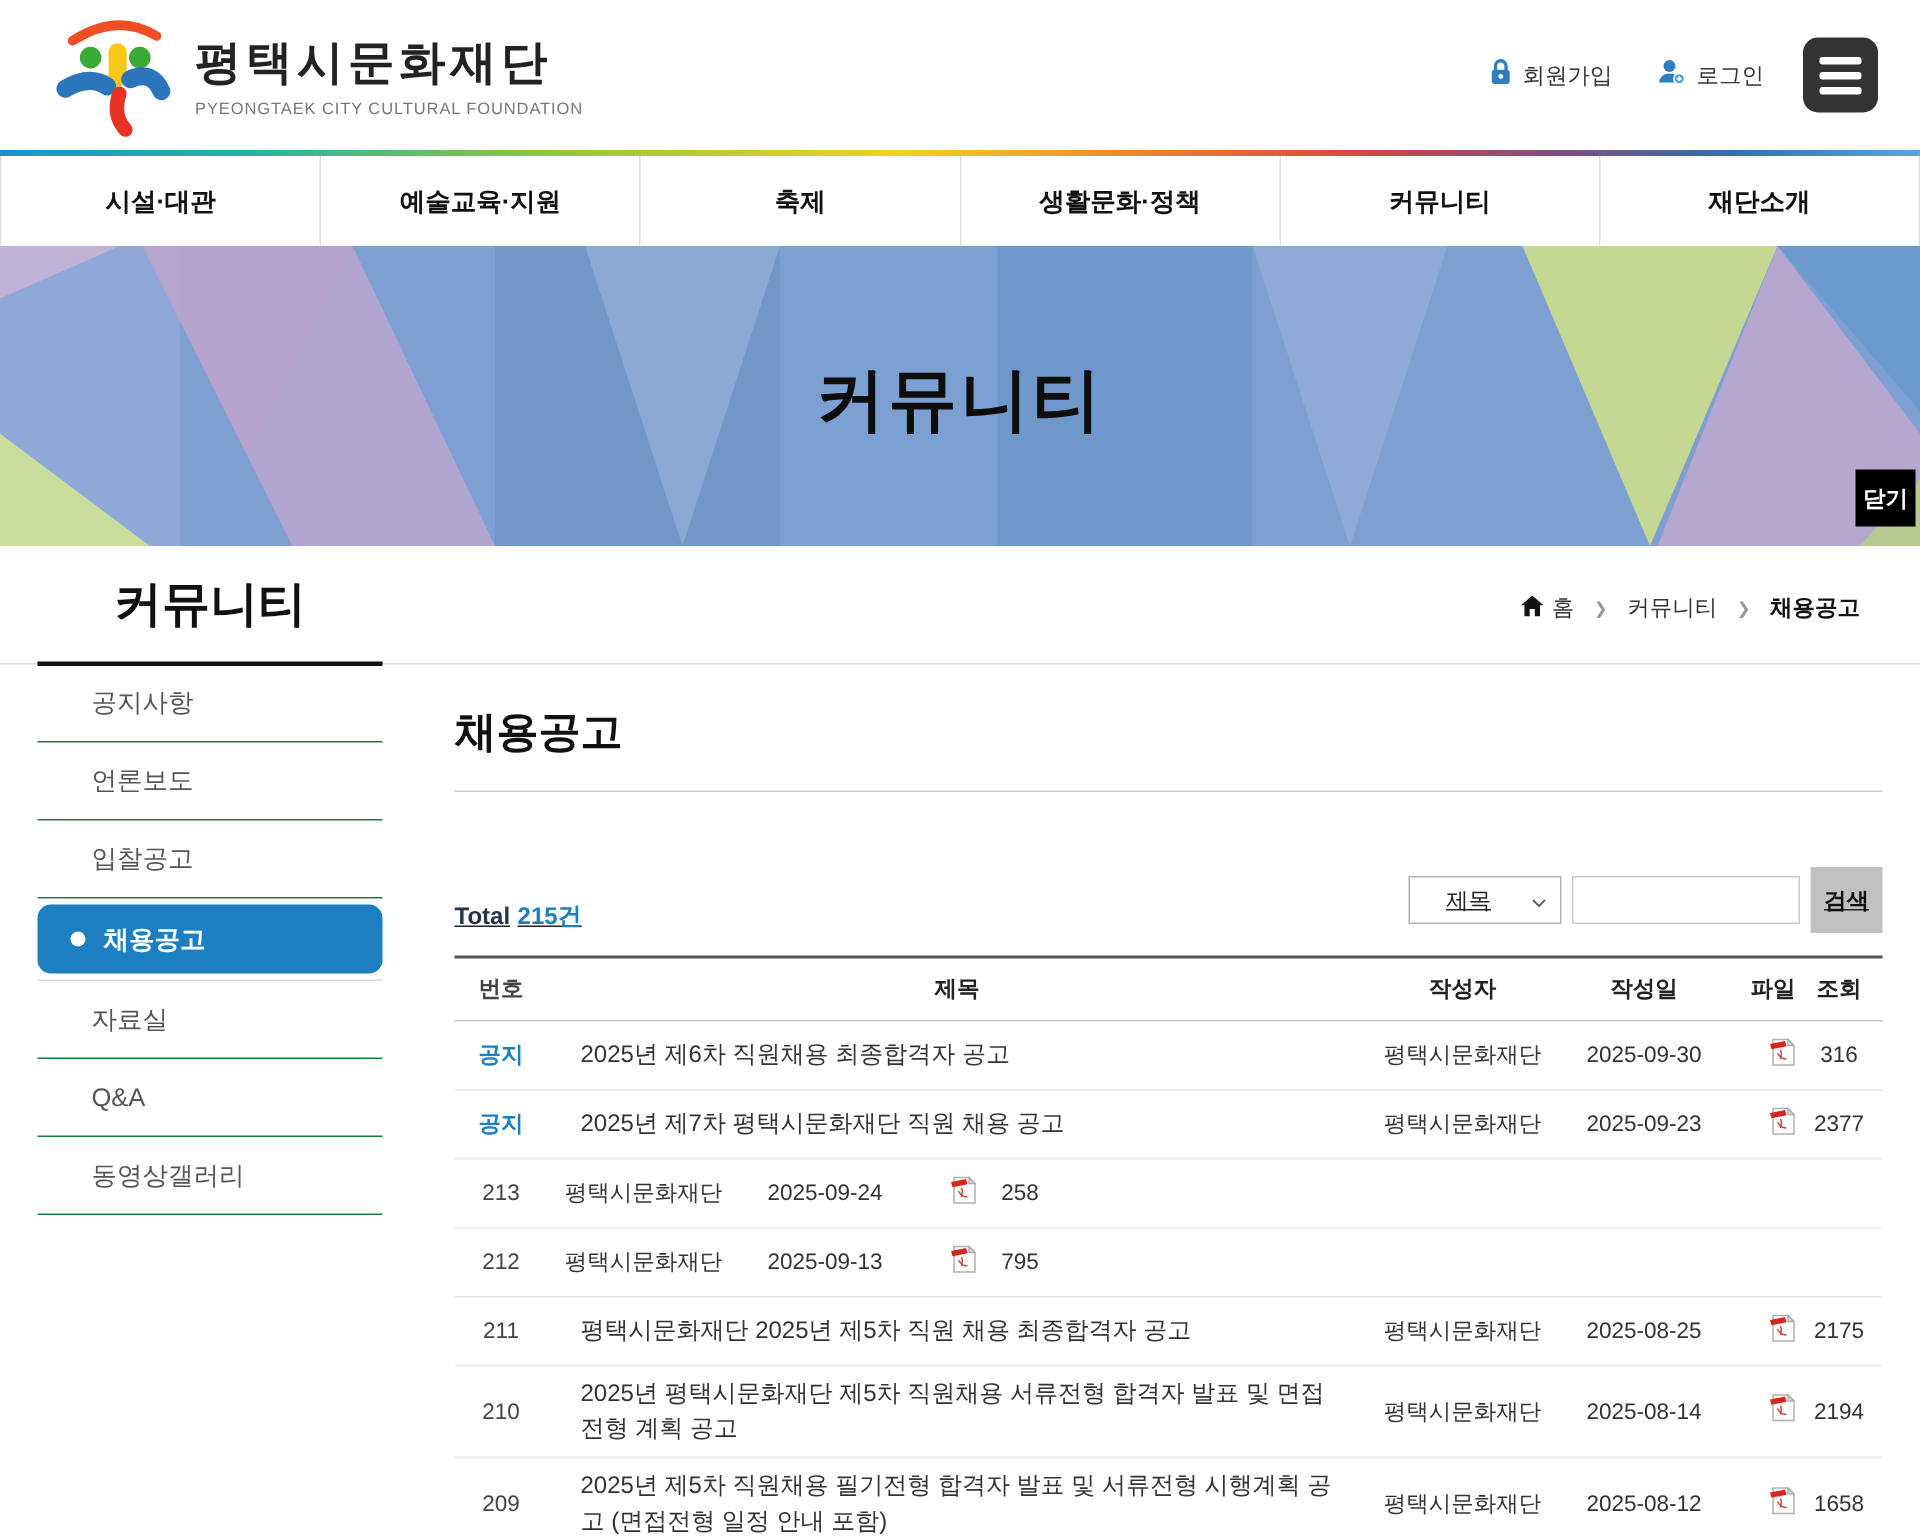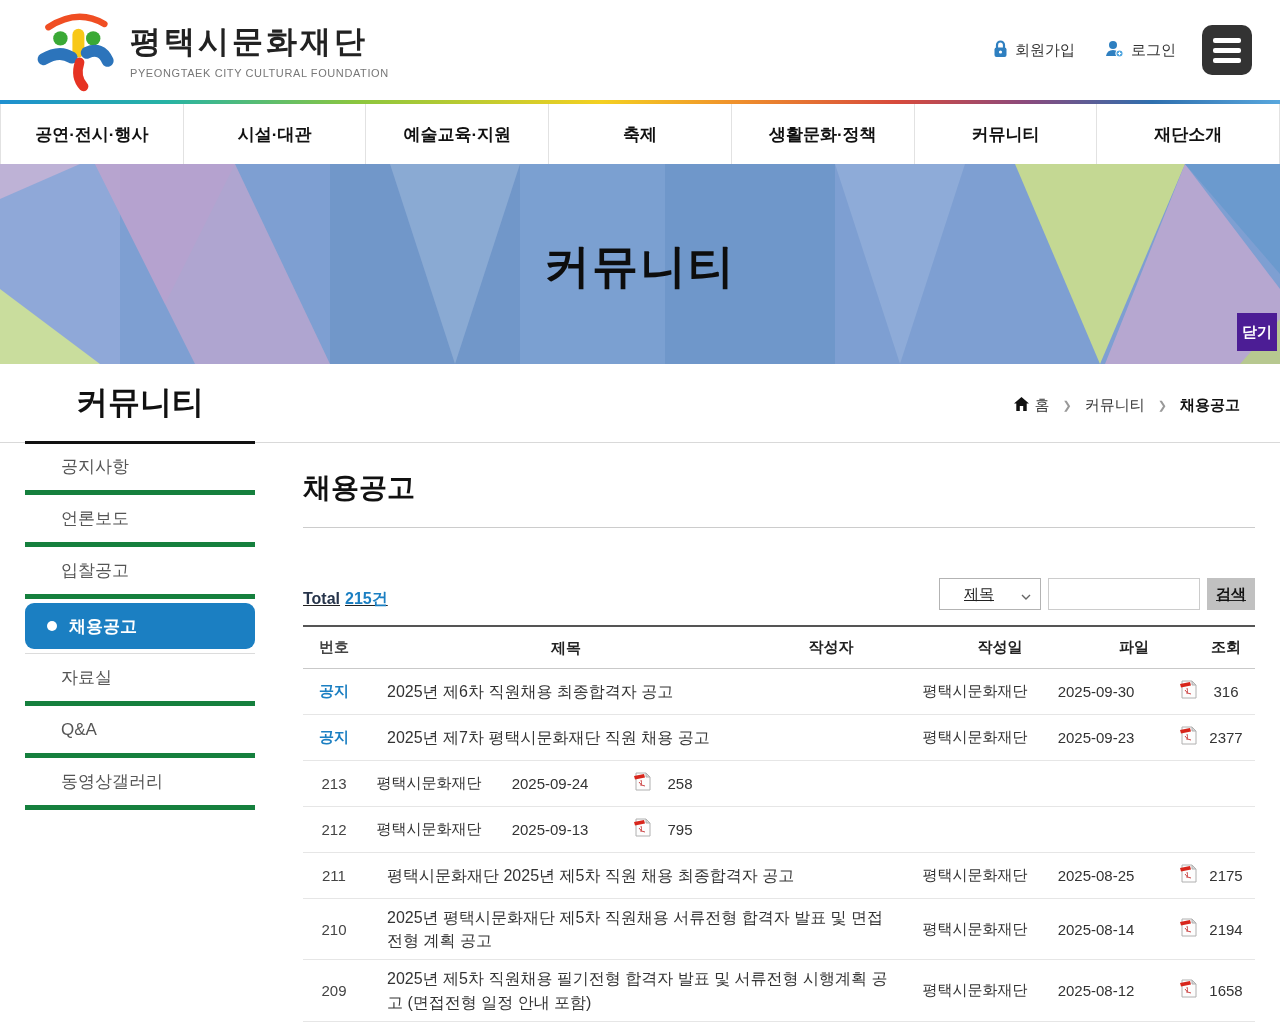--- a/index.html
+++ b/index.html
@@ -26,62 +26,62 @@
   .nav-item { flex:1; display:flex; align-items:center; justify-content:center;
     font-size:17px; font-weight:bold; color:#111; border-left:1px solid #e2e2e2; cursor:pointer; }
   .nav-item:last-child { border-right:1px solid #e2e2e2; }
 
   
   .banner { position:relative; height:200px; overflow:hidden; }
   .banner svg.bg { position:absolute; inset:0; width:100%; height:100%; }
   .banner-title { position:absolute; left:0; right:0; top:72px; text-align:center;
     font-size:46px; font-weight:bold; color:#0d0d0d; letter-spacing:2px; }
   .close-btn { position:absolute; right:3px; bottom:13px; width:40px; height:38px;
-    background:#4c1d95; color:#fff; border:none; font-size:15px; font-weight:bold;
+    background:#000000; color:#fff; border:none; font-size:15px; font-weight:bold;
     font-family:inherit; cursor:pointer; }
 
   
   .section-bar { position:relative; height:79px; border-bottom:1px solid #d9d9d9; background:#fff; }
   .section-title { position:absolute; left:25px; width:230px; height:100%;
     display:flex; align-items:center; justify-content:center;
     font-size:32px; font-weight:bold; color:#111; }
   .section-title::after { content:""; position:absolute; left:0; right:0; bottom:-2px; height:3px; background:#111; }
   .breadcrumb { position:absolute; right:40px; bottom:27px; display:flex; align-items:center; gap:13px; font-size:15px; color:#333; }
   .crumb { cursor:pointer; display:flex; align-items:center; gap:6px; }
   .crumb-sep { color:#999; font-size:11px; }
   .crumb-last { font-weight:bold; color:#111; }
 
   
   .content { display:flex; padding:0 25px; }
   .sidebar { width:230px; flex:none; }
   .side-item { height:52px; display:flex; align-items:center; padding-left:36px;
-    font-size:17px; color:#555; border-bottom:5px solid #15803d; cursor:pointer; }
+    font-size:17px; color:#555; border-bottom:1px solid #15803d; cursor:pointer; }
   .side-wrap-active { border-bottom:1px solid #dcdcdc; padding:4px 0; }
   .side-active { height:46px; background:#1b7fc2; border-radius:9px; display:flex;
     align-items:center; padding-left:22px; gap:12px; color:#fff; font-size:17px; font-weight:bold; cursor:pointer; }
   .bullet { width:10px; height:10px; border-radius:50%; background:#fff; }
 
   .main { flex:1; margin-left:48px; padding-top:26px; position:relative; }
   .board-title { font-size:28px; font-weight:bold; color:#111; padding-bottom:20px; border-bottom:1px solid #ccc; }
 
   .controls { display:flex; align-items:flex-end; justify-content:space-between; margin-top:50px; margin-bottom:15px;text-decoration:underline; }
   .total { font-size:16px; font-weight:bold; color:#26344a; }
   .total .count { color:#1b7fc2; margin-left:5px; }
   .search { display:flex; align-items:center; gap:7px; }
   .fake-select { width:102px; height:32px; border:1px solid #b3b3b3; background:#fff;
     display:flex; align-items:center; justify-content:space-between; padding:0 9px 0 24px;
     font-size:15px; color:#222; cursor:pointer; }
   .search-input { width:152px; height:32px; border:1px solid #ccc; padding:0 8px; font-size:14px; font-family:inherit; }
-  .search-btn { height:32px; padding:0 9px; background:#c1c1c1; border:none; font-size:15px;
+  .search-btn { height:44px; padding:0 9px; background:#c1c1c1; border:none; font-size:15px;
     font-weight:bold; color:#111; font-family:inherit; cursor:pointer; }
 
   
   .board-table { border-top:2px solid #555; }
   .t-head { display:flex; align-items:center; height:42px; border-bottom:1px solid #c9c9c9;
-    font-size:15px; font-weight:bold; color:#222;gap:48px; }
+    font-size:15px; font-weight:bold; color:#222; }
   .t-row { display:flex; align-items:center; min-height:46px; border-bottom:1px solid #e6e6e6;
     font-size:16px; color:#333; }
   .c-no { width:62px; flex:none; text-align:center; font-size:15px; color:#444; }
   .notice .c-no { color:#1b7fc2; font-weight:bold; }
   .c-title { flex:1; text-align:left; padding:7px 12px 7px 22px; line-height:1.45; cursor:pointer; }
   .t-head .c-title { text-align:center; padding:0; cursor:default; }
   .c-writer { width:128px; flex:none; text-align:center; font-size:15px; }
   .c-date { width:114px; flex:none; text-align:center; font-size:15px; }
   .c-file { width:44px; flex:none; text-align:right; }
   .c-views { width:58px; flex:none; text-align:center; font-size:15px; }
@@ -133,21 +133,20 @@
   <button class="menu-btn">
     <i></i>
     <i></i>
     <i></i>
   </button>
 </div>
 
 <div class="gradient-bar"></div>
 
 <div class="nav">
-  <div class="nav-item">공연·전시·행사</div>
   <div class="nav-item">시설·대관</div>
   <div class="nav-item">예술교육·지원</div>
   <div class="nav-item">축제</div>
   <div class="nav-item">생활문화·정책</div>
   <div class="nav-item">커뮤니티</div>
   <div class="nav-item">재단소개</div>
 </div>
 
 <div class="banner">
   <svg class="bg" viewBox="0 0 1280 200" preserveAspectRatio="none">

